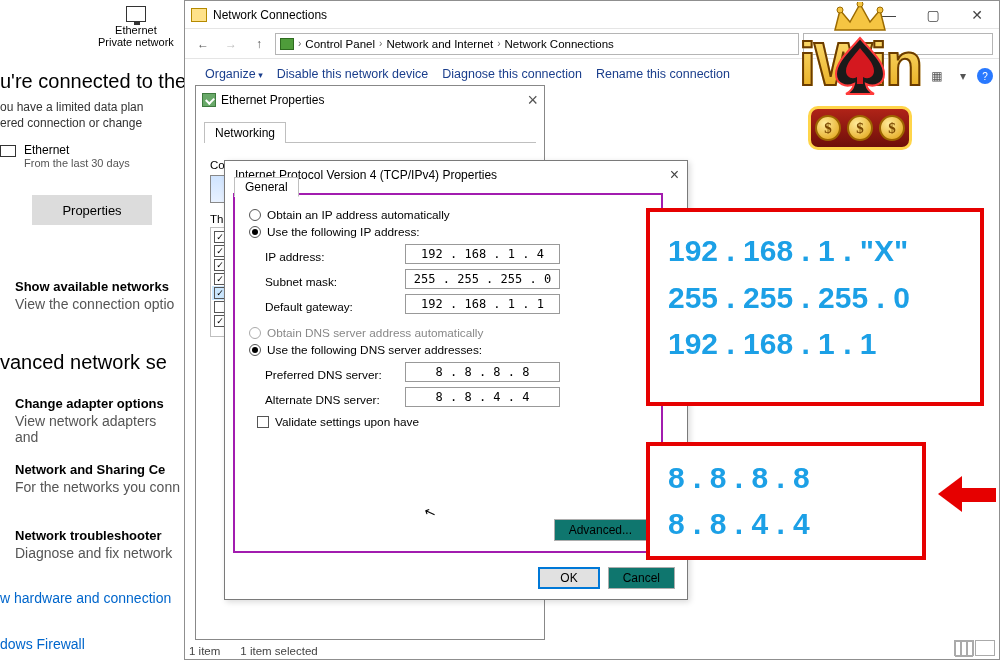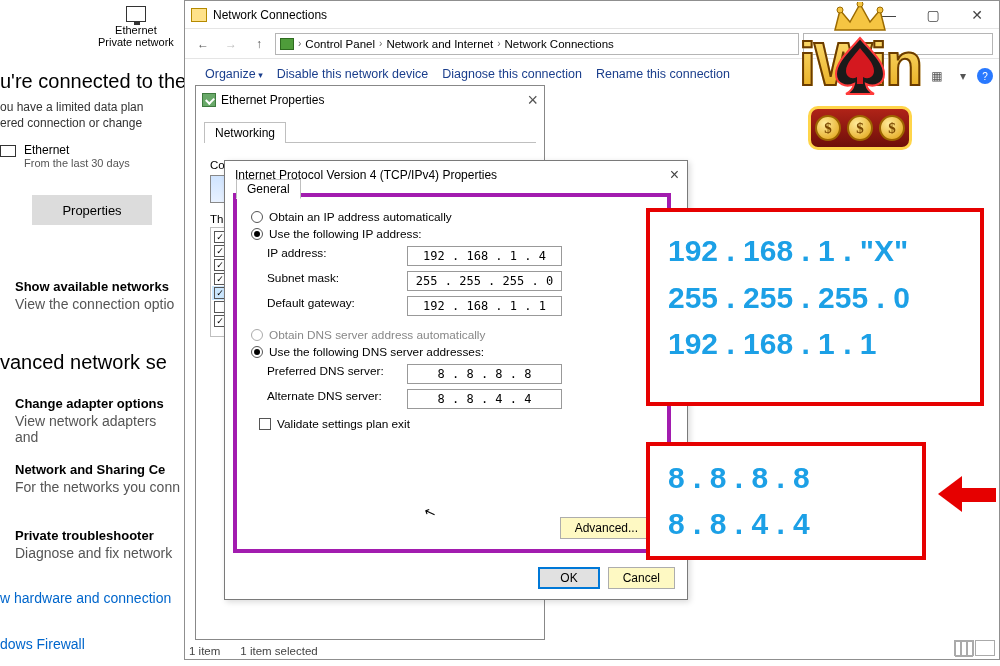--- a/index.html
+++ b/index.html
@@ -59,35 +59,35 @@
   .label-small { font-size: 11.5px; margin: 6px 0 2px; }
   .list-box { border: 1px solid #bfbfbf; height: 110px; padding: 2px 1px; font-size: 11.5px; overflow:hidden; }
   .list-box .row { display: flex; align-items: center; gap: 4px; padding: 1px 2px; }
   .list-box .row.sel { background: #cce8ff; }
   .list-box .chk { width:12px; height:12px; border:1px solid #555; display:flex; align-items:center; justify-content:center; font-size:9px; }
 
   
   .dlg-ipv4 { position: absolute; left: 224px; top: 160px; width: 464px; height: 440px; background: #fff; border: 1px solid #7a7a7a; box-shadow: 2px 2px 6px rgba(0,0,0,0.15); }
   .ipv4-title { height: 28px; display: flex; align-items: center; padding-left: 10px; font-size: 12px; }
   .ipv4-close { position: absolute; right: 8px; top: 5px; font-size: 16px; color: #444; }
-  .ipv4-tabarea { margin: 4px 16px 0 8px; border: 4px solid #a21caf; height: 360px; position:relative; }
+  .ipv4-tabarea { margin: 4px 24px 0 8px; border: 2px solid #a21caf; height: 360px; position:relative; }
   .ipv4-tab { position:absolute; top:-18px; left:-1px; border:1px solid #bfbfbf; border-bottom-color:#fff; padding:2px 10px; background:#fff; font-size:12px; }
   .ipv4-inner { padding: 10px 14px; font-size: 11.8px; }
   .desc { line-height: 1.3; margin-bottom: 10px; }
   .radio-row { display: flex; align-items: center; gap: 6px; margin: 3px 0; }
   .radio { width: 12px; height: 12px; border: 1px solid #555; border-radius: 50%; display: inline-flex; align-items: center; justify-content: center; }
   .radio.checked::after { content: ''; width: 6px; height: 6px; background: #000; border-radius: 50%; }
   .radio.disabled { border-color: #aaa; }
-  .field-row { display: flex; align-items: flex-start; margin: 5px 0 5px 16px; }
+  .field-row { display: flex; align-items: flex-end; margin: 5px 0 5px 16px; }
   .field-row .lbl { flex: 0 0 140px; }
   .ip-box { width: 155px; height: 20px; border: 1px solid #999; display: flex; align-items: center; justify-content: center; font-family: Consolas, monospace; letter-spacing: 0px; font-size:12px; }
   .chk-row { display: flex; align-items: center; gap: 6px; margin: 8px 0 0 8px; }
   .chk-box { width: 12px; height: 12px; border: 1px solid #555; }
   .adv-btn { position: absolute; right: 14px; bottom: 10px; }
-  .btn { border: 1px solid #adadad; background: #fef9c3; padding: 3px 14px; font-size: 12px; }
+  .btn { border: 1px solid #adadad; background: #0f766e; padding: 3px 14px; font-size: 12px; }
   .btn.primary { border: 2px solid #0078d7; background: #e1e1e1; padding: 2px 20px; }
   .btn-row { position: absolute; right: 12px; bottom: 10px; display: flex; gap: 8px; }
   .cursor { position:absolute; left: 424px; top: 504px; font-size:14px; color:#000; pointer-events:none; transform:rotate(-20deg);}
 
   
   .overlay-box { position: absolute; border: 4px solid #e60000; background: #fff; padding: 16px 18px; font-family: Arial, sans-serif; }
   .overlay-box .line { color: #1ca0e6; font-size: 30px; font-weight: 700; letter-spacing: 0; line-height: 1.55; white-space: nowrap; }
   .box1 { left: 646px; top: 208px; width: 338px; height: 198px; }
   .box2 { left: 646px; top: 442px; width: 280px; height: 118px; display:flex; flex-direction:column; justify-content:center; }
   .arrow-red { position: absolute; left: 938px; top: 476px; width: 58px; height: 36px; }
@@ -132,21 +132,21 @@
     <div class="section-sub" style="top:296px;">View the connection optio</div>
 
     <div class="adv-heading">vanced network se</div>
 
     <div class="section-h2" style="top:396px;">Change adapter options</div>
     <div class="section-sub" style="top:413px;">View network adapters and</div>
 
     <div class="section-h2" style="top:462px;">Network and Sharing Ce</div>
     <div class="section-sub" style="top:479px;">For the networks you conn</div>
 
-    <div class="section-h2" style="top:528px;">Private troubleshooter</div>
+    <div class="section-h2" style="top:528px;">Network troubleshooter</div>
     <div class="section-sub" style="top:545px;text-align:center;">Diagnose and fix network</div>
 
     <div class="section-sub link" style="top:590px; left:0;text-align:right;">w hardware and connection</div>
     <div class="section-sub link" style="top:636px; left:0;text-align:right;">dows Firewall</div>
   </div>
 
   <div class="explorer">
     <div class="explorer-title">
       <div class="icon"></div>
       <span>Network Connections</span>
@@ -278,21 +278,21 @@
           <span class="lbl">Preferred DNS server:</span>
           <div class="ip-box"> 8  .  8  .  8  .  8</div>
         </div>
         <div class="field-row">
           <span class="lbl">Alternate DNS server:</span>
           <div class="ip-box"> 8  .  8  .  4  .  4</div>
         </div>
 
         <div class="chk-row">
           <span class="chk-box"></span>
-            <span>Validate settings plan exit</span>
+            <span>Validate settings upon have</span>
         </div>
         <button class="btn adv-btn">Advanced...</button>
       </div>
     </div>
     <div class="btn-row">
       <button class="btn primary">OK</button>
       <button class="btn">Cancel</button>
     </div>
   </div>
 

